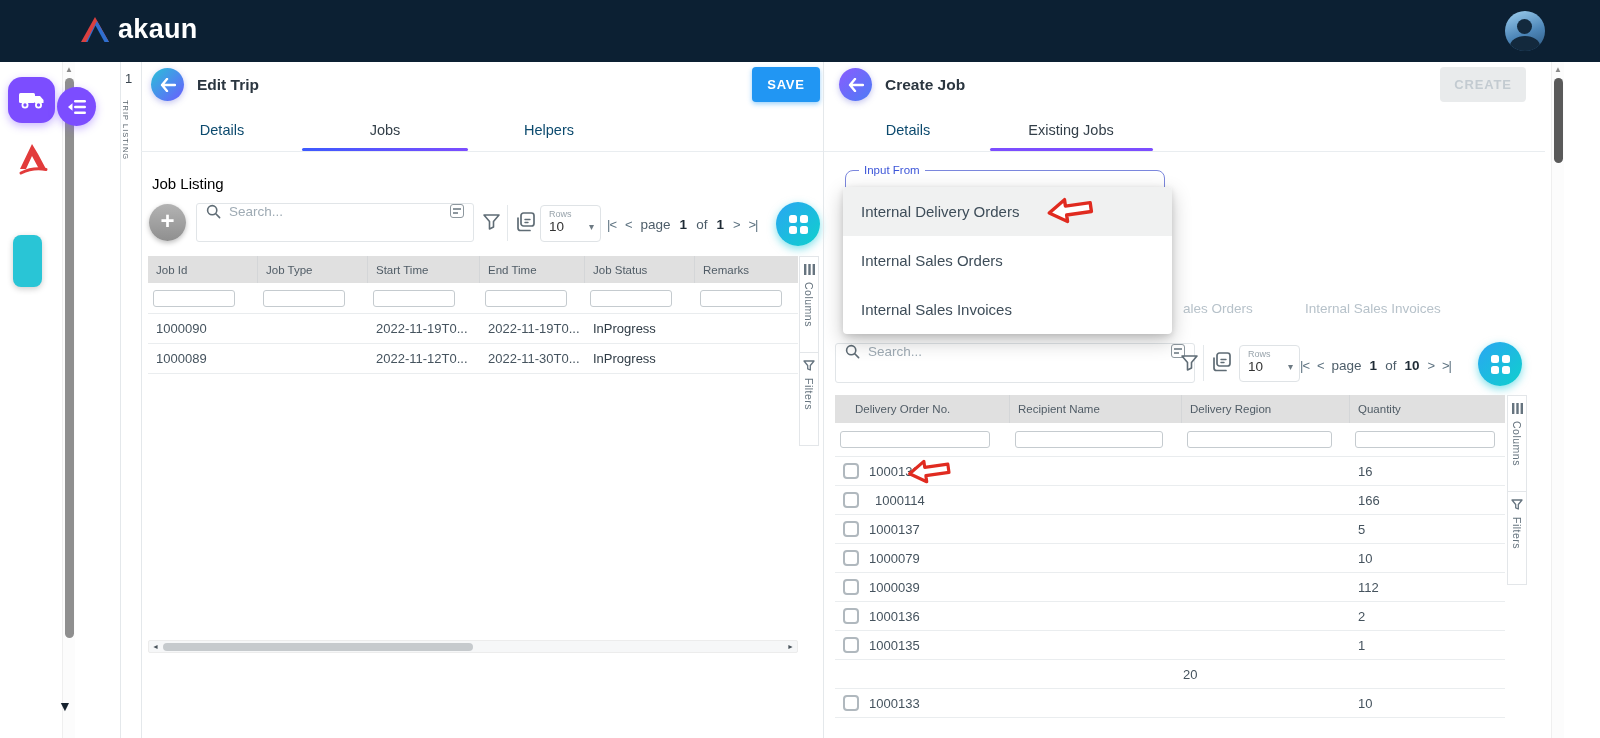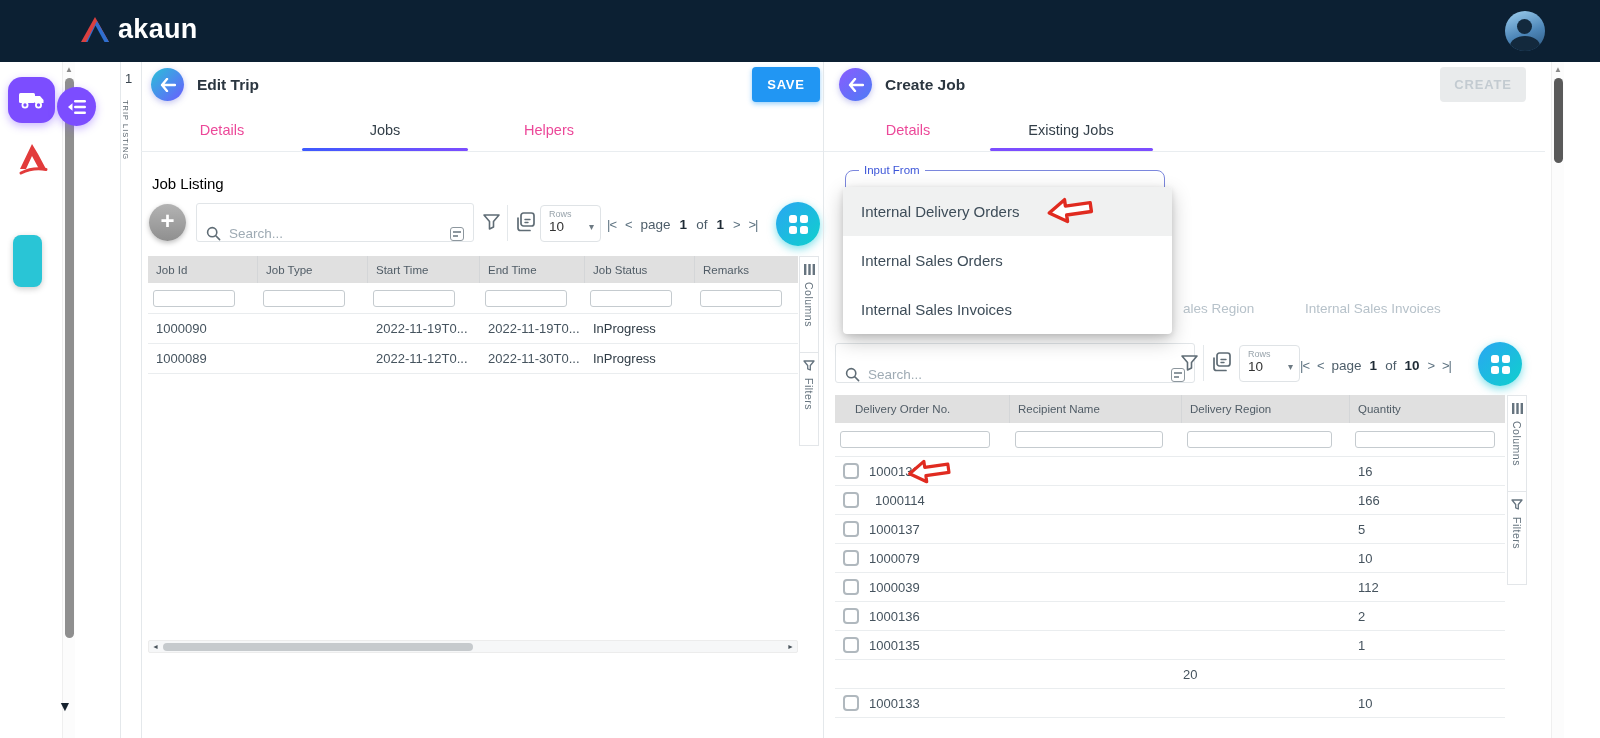--- a/index.html
+++ b/index.html
@@ -19,28 +19,28 @@
 .hline{position:absolute;height:1px;background:#e9edf0}
 .vtext{writing-mode:vertical-rl;letter-spacing:1px}
 .cgrad{position:absolute;border-radius:50%;display:flex;align-items:center;justify-content:center}
 .backbtn{width:33px;height:33px;color:#fff;box-shadow:0 2px 6px rgba(90,90,210,.35);cursor:pointer}
 .backbtn.lft{background:linear-gradient(135deg,#29c1d8 0%,#6a5cff 100%)}
 .backbtn.rgt{background:linear-gradient(135deg,#8a5cff 0%,#4c7cf5 100%)}
 .ptitle{position:absolute;font-size:15.5px;font-weight:bold;color:#2b3640}
 .btn{position:absolute;border:none;border-radius:4px;font-weight:bold;font-size:13px;letter-spacing:.8px;font-family:inherit;cursor:pointer;display:flex;align-items:center;justify-content:center}
 .btn.save{background:#2196f3;color:#fff;box-shadow:0 2px 5px rgba(33,150,243,.45)}
 .btn.create{background:#e9ebec;color:#c3cbd1}
-.tab{position:absolute;height:22px;line-height:22px;text-align:center;font-size:14.5px;color:#ec4899;cursor:pointer}
+.tab{position:absolute;height:22px;line-height:22px;text-align:center;font-size:14.5px;color:#0c4a6e;cursor:pointer}
 .tab.on{color:#333f49}
 .underline{position:absolute;height:3px;border-radius:2px}
 .sectitle{position:absolute;font-size:15px;color:#000000}
 
 .plusbtn{width:37px;height:37px;background:linear-gradient(180deg,#b3b3b3,#8f8f8f);color:#fff;box-shadow:0 2px 5px rgba(0,0,0,.25);cursor:pointer}
 .plusbtn span{font-size:24px;font-weight:bold;margin-top:-3px}
-.searchbox{position:absolute;display:flex;align-items:flex-end;gap:8px;border:1px solid #e1e5e8;border-radius:3px;background:#fff;padding:0 9px}
+.searchbox{position:absolute;display:flex;align-items:flex-start;gap:8px;border:1px solid #e1e5e8;border-radius:3px;background:#fff;padding:0 9px}
 .searchbox input{flex:1;min-width:0;border:none;outline:none;font-size:13.5px;font-family:inherit;color:#3a3a3a;background:transparent}
 .searchbox input::placeholder{color:#9fabb4}
 .minisq{width:14px;height:14px;border:1.5px solid #8d979e;border-radius:3px;position:relative;flex:none;cursor:pointer}
 .minisq:before{content:"";position:absolute;left:2px;top:3px;right:2px;height:1.5px;background:#8d979e}
 .minisq:after{content:"";position:absolute;left:2px;top:7px;width:5px;height:1.5px;background:#8d979e}
 .rowsbox{position:absolute;border:1px solid #dfe3e6;border-radius:4px;background:#fff;padding:3px 6px 14px 8px;cursor:pointer}
 .rowsbox .rl{font-size:9px;color:#98a3ab}
 .rowsbox .rv{font-size:13.5px;color:#333;display:flex;align-items:center;justify-content:space-between}
 .rowsbox .caret{font-size:10px;color:#6d7a83}
 .pager{position:absolute;display:flex;align-items:center;gap:9px;font-size:13.5px;color:#4d5d69}
@@ -276,21 +276,21 @@
 <div class="underline" style="left:990px;top:148px;width:163px;background:#7c4dff"></div>
 <div class="hline" style="left:824px;top:151px;width:721px"></div>
 
 <div class="sel-outline" style="left:845px;top:170px;width:320px"></div>
 <div class="sel-label" style="left:859px;top:164px">Input From</div>
 <div class="menu" style="left:843px;top:187px;width:329px">
   <div class="mitem sel">Internal Delivery Orders</div>
   <div class="mitem">Internal Sales Orders</div>
   <div class="mitem">Internal Sales Invoices</div>
 </div>
-<div class="ghost-tab" style="left:1183px;top:301px">ales Region</div>
+<div class="ghost-tab" style="left:1183px;top:301px">ales Orders</div>
 <div class="ghost-tab" style="left:1305px;top:301px">Internal Sales Invoices</div>
 
 <div class="searchbox" style="left:835px;top:343px;width:360px;height:40px">
   <svg width="15" height="15" viewBox="0 0 15 15">
       <circle cx="6.2" cy="6.2" r="4.6" fill="none" stroke="#5f6c75" stroke-width="1.6"></circle>
       <line x1="9.8" y1="9.8" x2="13.6" y2="13.6" stroke="#5f6c75" stroke-width="1.6" stroke-linecap="round"></line>
     </svg>
   <input placeholder="Search..." style="">
   <span class="minisq"></span>
 </div>

